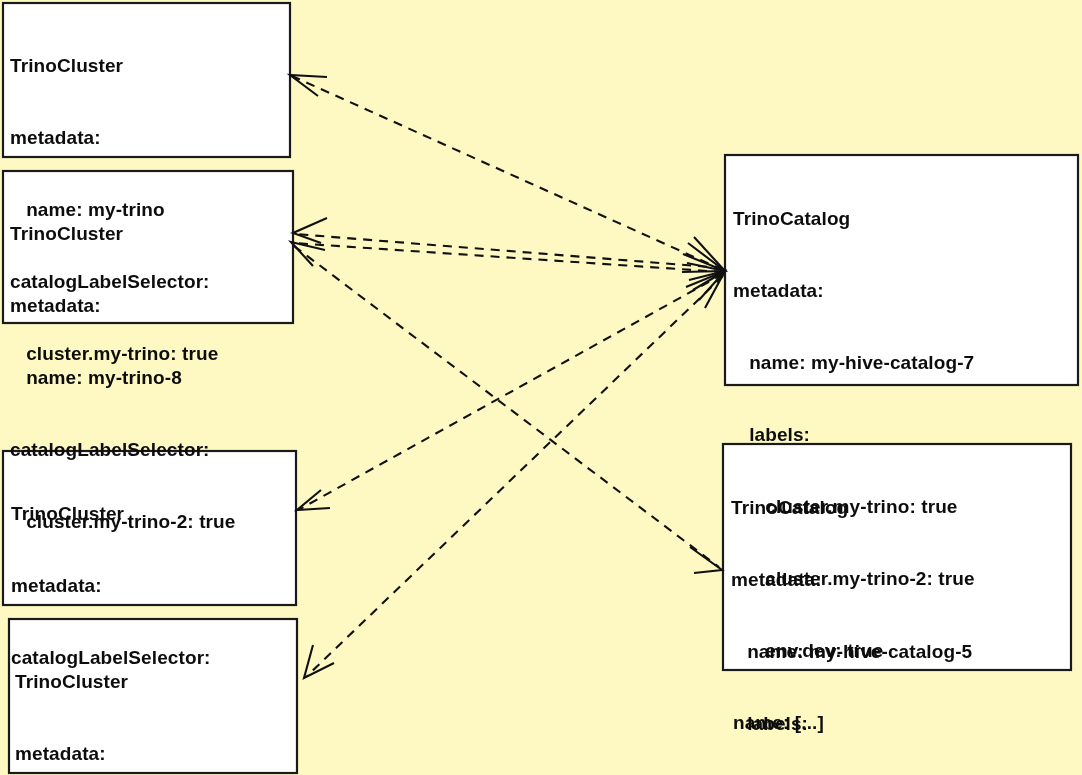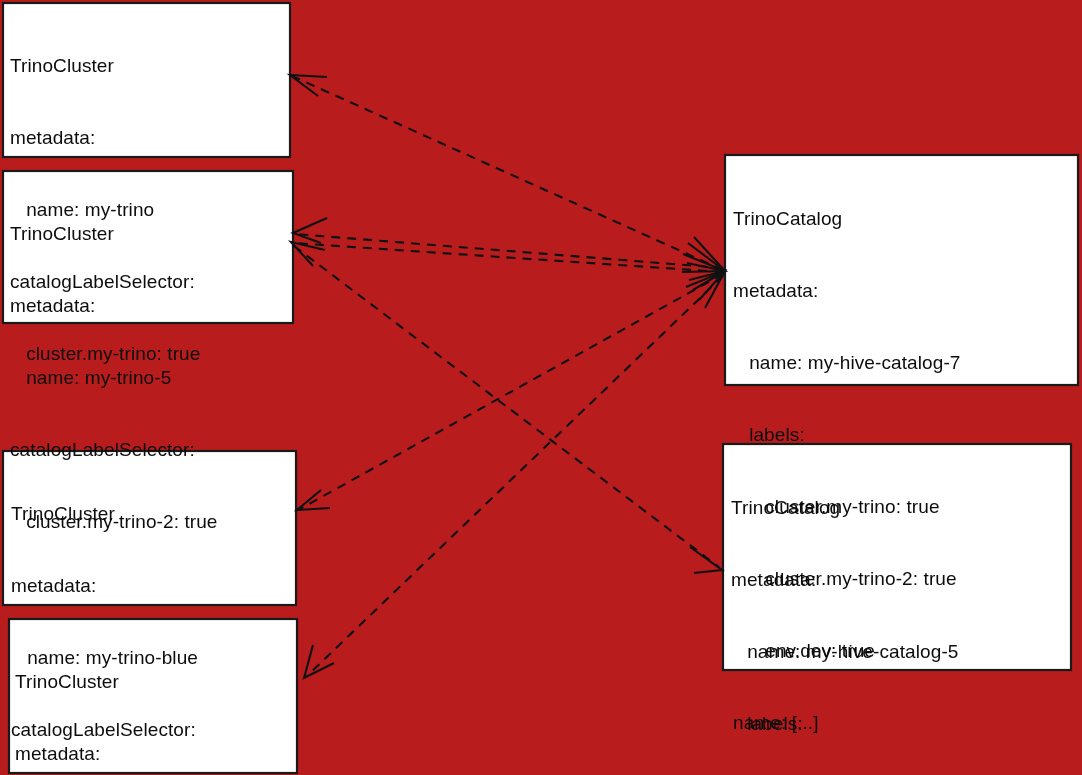--- a/index.html
+++ b/index.html
@@ -10,21 +10,22 @@
   body {
     width: 1082px;
     height: 775px;
     font-family: "Liberation Sans", sans-serif;
     overflow: hidden;
   }
   #diagram-root {
     position: relative;
     width: 1082px;
     height: 775px;
-    background: #b91c1c;
+    background: #fef9c3;
+    font-weight: bold;
   }
   svg.layer {
     position: absolute;
     left: 0;
     top: 0;
     width: 1082px;
     height: 775px;
   }
   .node-box {
     fill: #ffffff;
@@ -101,29 +102,28 @@
     <div>TrinoCluster</div>
     <div>metadata:</div>
     <div>   name: my-trino</div>
     <div>catalogLabelSelector:</div>
     <div>   cluster.my-trino: true</div>
   </div>
 
   <div class="node-text" style="left:10px; top:174px;">
     <div>TrinoCluster</div>
     <div>metadata:</div>
-    <div>   name: my-trino-5</div>
+    <div>   name: my-trino-8</div>
     <div>catalogLabelSelector:</div>
     <div>   cluster.my-trino-2: true</div>
   </div>
 
   <div class="node-text" style="left:11px; top:454px;">
     <div>TrinoCluster</div>
     <div>metadata:</div>
-    <div>   name: my-trino-blue</div>
     <div>catalogLabelSelector:</div>
     
   </div>
 
   <div class="node-text" style="left:15px; top:622px;">
     <div>TrinoCluster</div>
     <div>metadata:</div>
     
     
     

